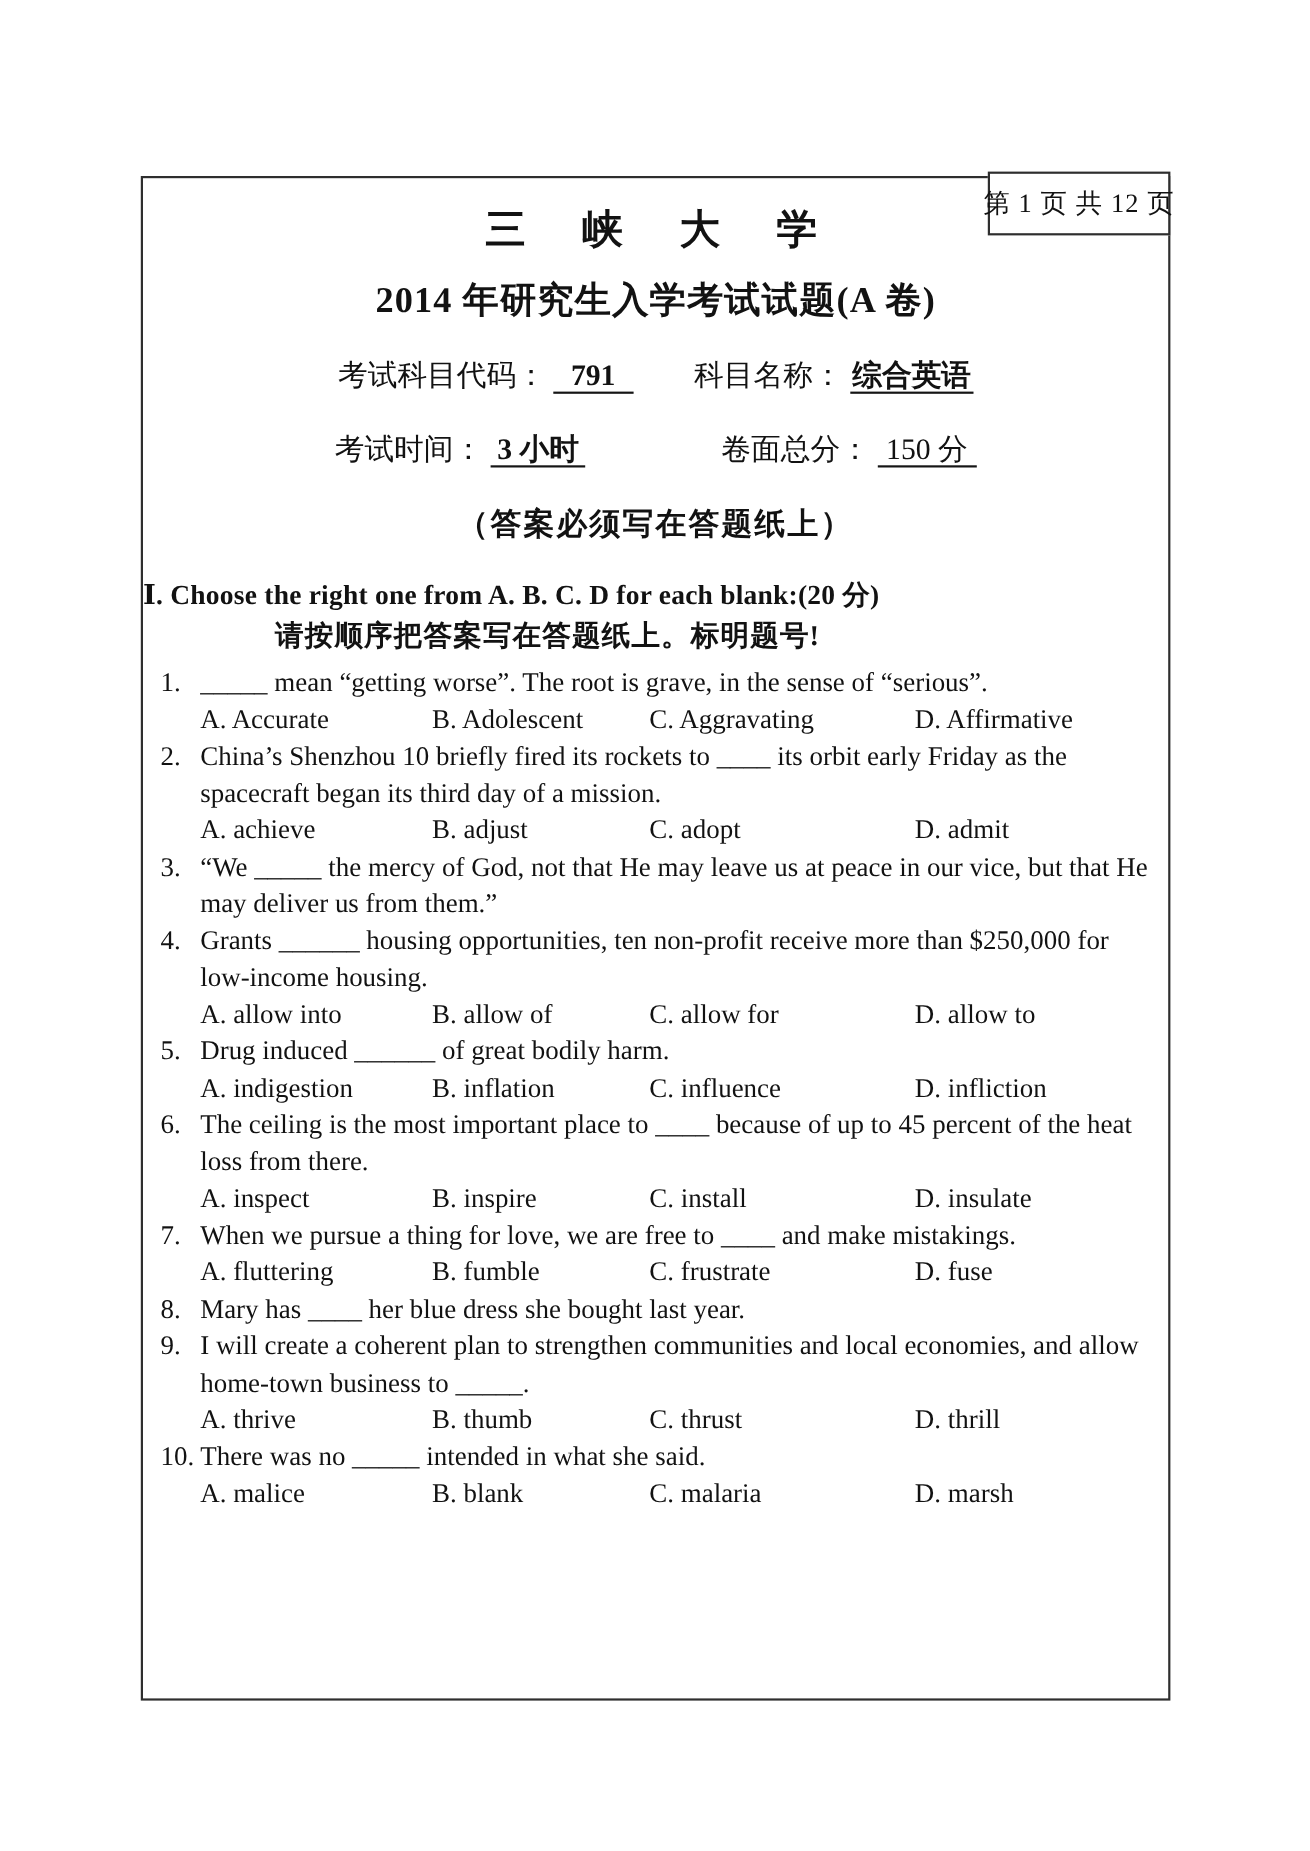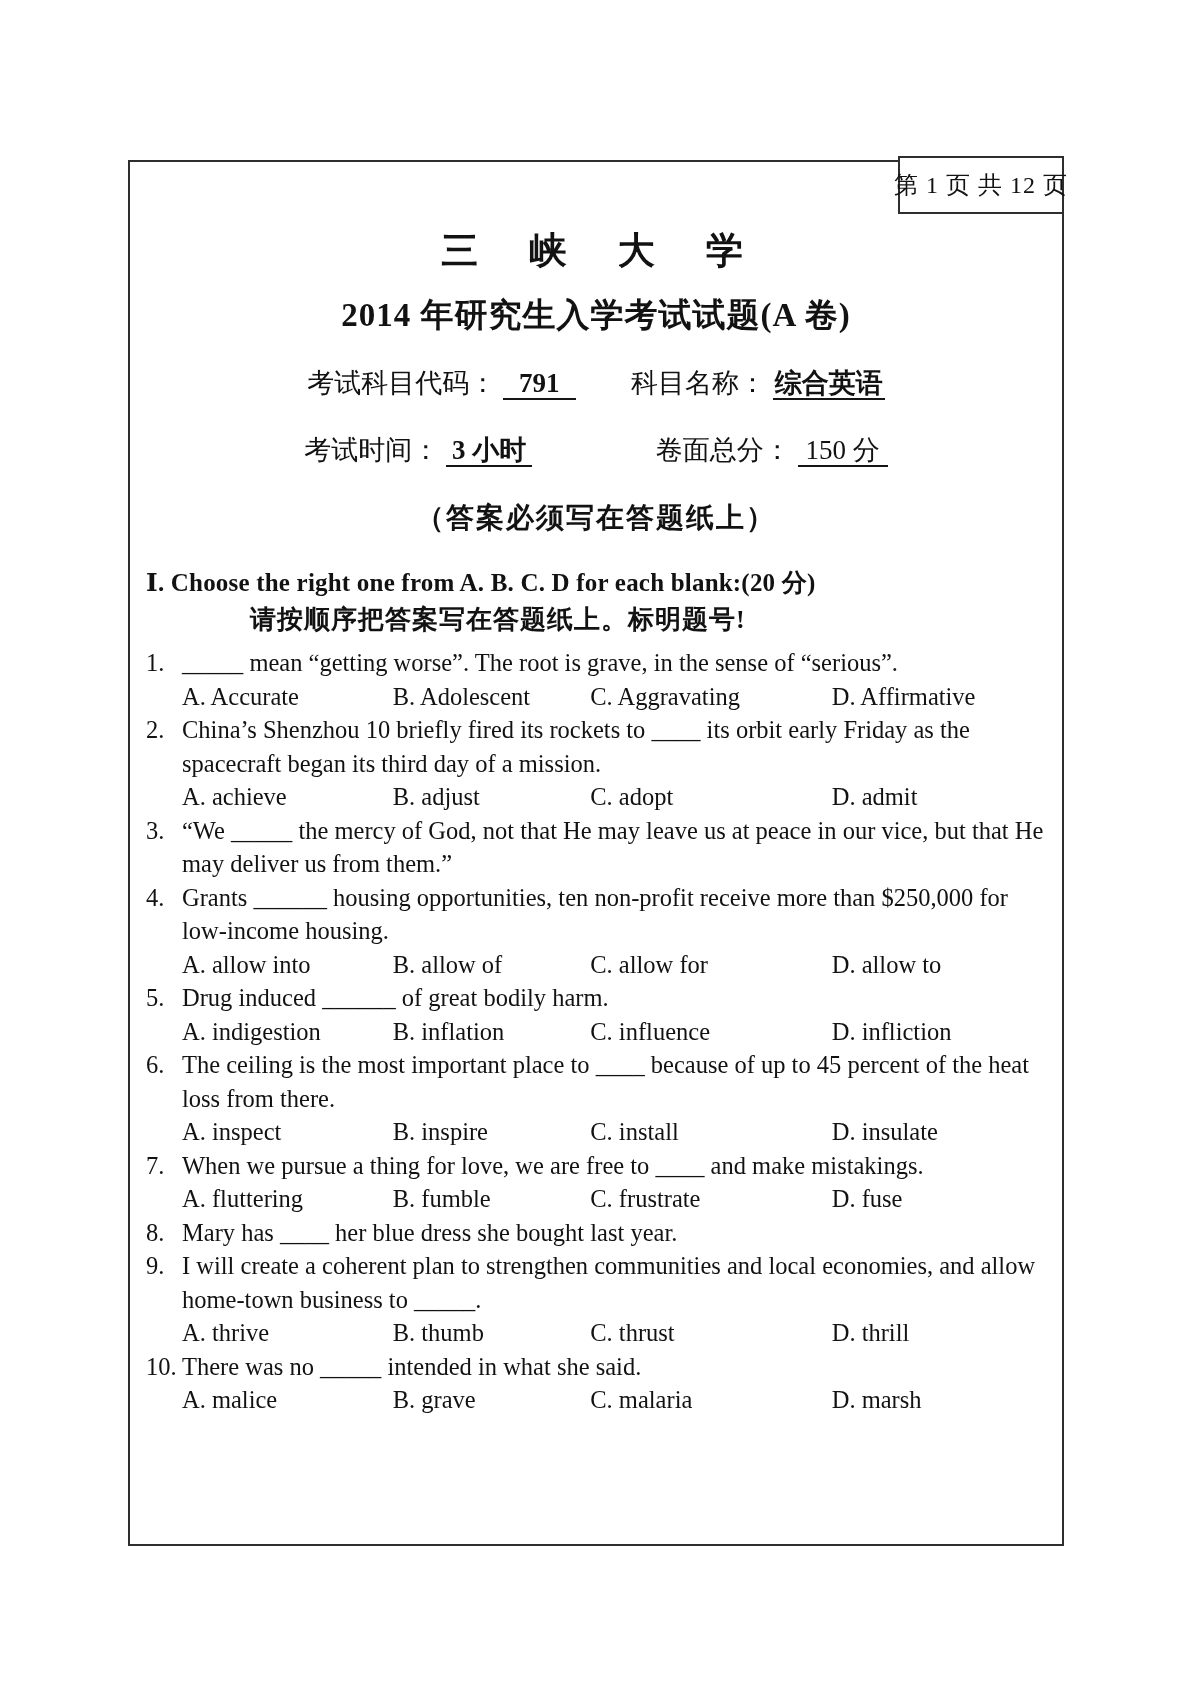--- a/index.html
+++ b/index.html
@@ -23,21 +23,21 @@
     top: -6px; right: -2px;
     width: 166px; height: 58px;
     border: 2px solid #2e2e2e;
     background: #fff;
     display: flex; align-items: center; justify-content: center;
     font-size: 24px;
     letter-spacing: 1px;
     white-space: nowrap;
   }
   .university {
-    margin-top: 64px;
+    margin-top: 22px;
     text-align: center;
     font-size: 37px;
     font-weight: bold;
     letter-spacing: 8px;
     word-spacing: 26px;
   }
   .exam-title {
     margin-top: 17px;
     text-align: center;
     font-size: 33px;
@@ -74,21 +74,20 @@
   }
   .notice {
     margin-top: 31px;
     text-align: center;
     font-size: 28px;
     font-weight: bold;
     letter-spacing: 2px;
   }
   .sec-heading {
     margin-top: 29px;
-    padding-left: 16px;
     font-size: 25px;
     font-weight: bold;
     letter-spacing: 0.2px;
   }
   .sec-instruction {
     margin-top: 3px;
     padding-left: 120px;
     font-size: 26px;
     font-weight: bold;
     letter-spacing: 1px;
@@ -254,20 +253,20 @@
     </div>
   </div>
 
   <div class="question">
     <div class="q-line">
       <span class="q-num">10.</span>
       <div class="q-text">There was no _____ intended in what she said.</div>
     </div>
     <div class="q-options">
       <span class="opt">A. malice</span>
-      <span class="opt">B. grave</span>
+      <span class="opt">B. blank</span>
       <span class="opt">C. malaria</span>
       <span class="opt">D. marsh</span>
     </div>
   </div>
 </div>
 
 </div>
 
 </body></html>

